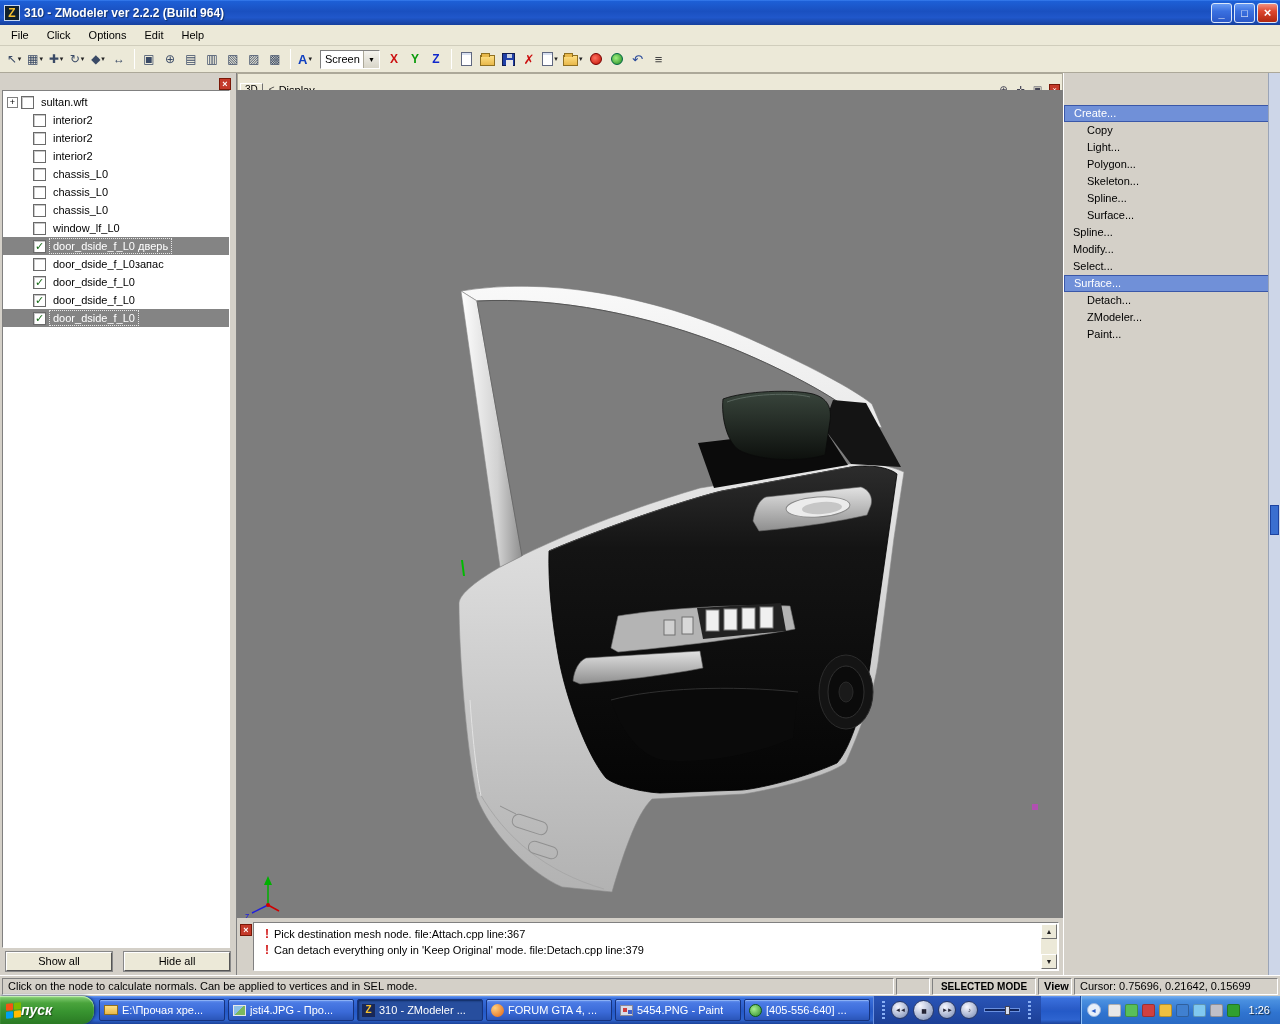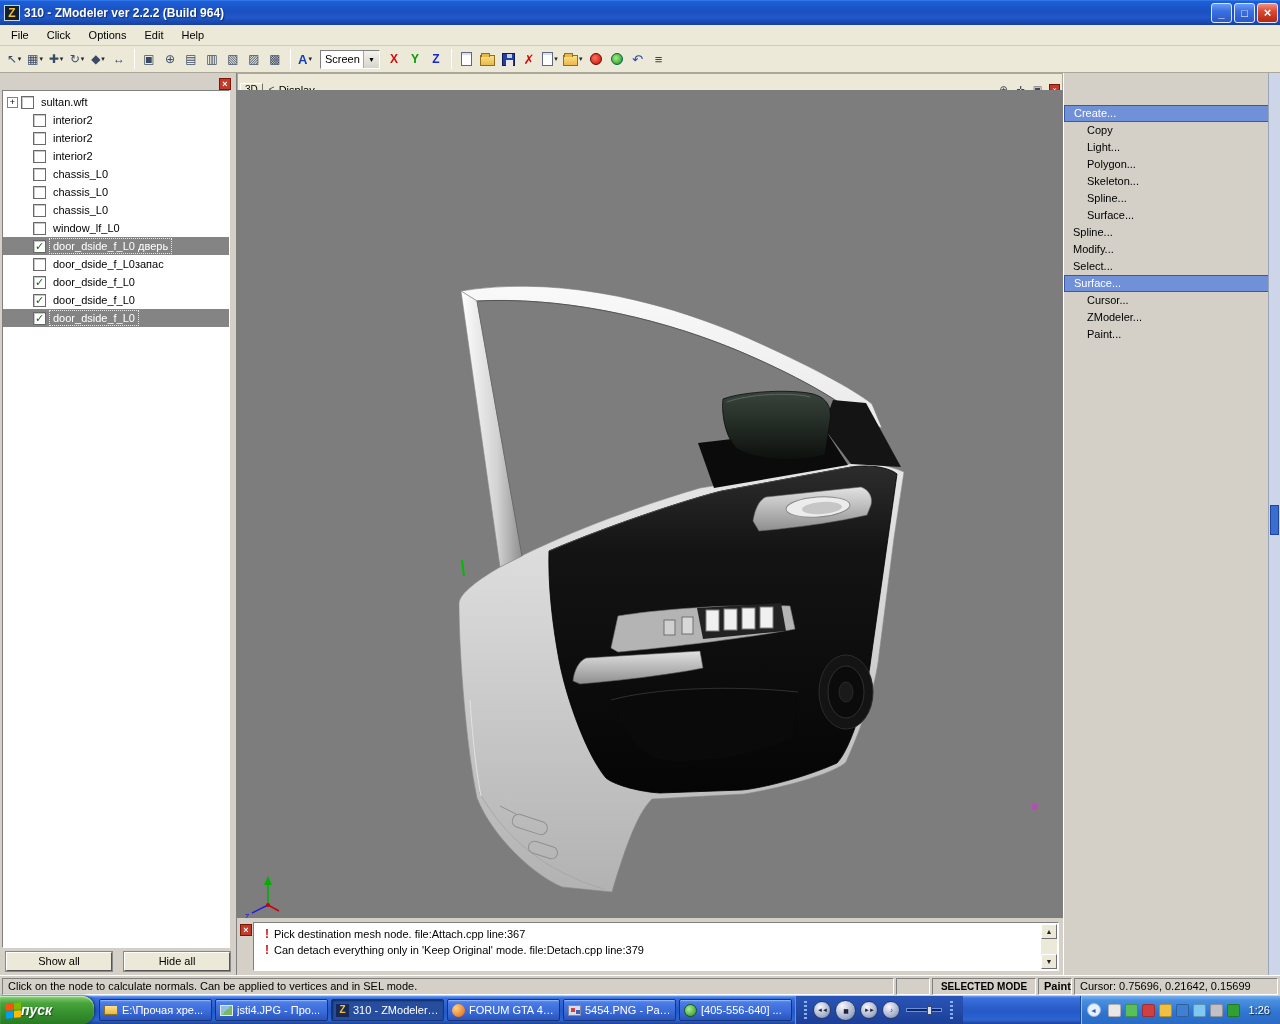--- a/index.html
+++ b/index.html
@@ -139,21 +139,21 @@
     box-shadow:inset 0 1px 1px #c8f0b8, 1px 0 3px #103060; display:flex; align-items:center;
     padding-left:6px; }
   .start-label { color:#fff; font-weight:bold; font-style:italic; font-size:14px; 
     text-shadow:1px 1px 1px #205018; }
   .xp-logo { width:15px; height:15px; display:grid; grid-template-columns:7px 7px; grid-gap:1px;
     transform:skewY(-6deg); }
   .xp-logo i { border-radius:1px; }
   .xp-logo i:nth-child(1){background:#f65314;} .xp-logo i:nth-child(2){background:#7cbb00;}
   .xp-logo i:nth-child(3){background:#00a1f1;} .xp-logo i:nth-child(4){background:#ffbb00;}
   .tasks { display:flex; align-items:center; margin-left:5px; }
-  .task { width:113px; height:22px; margin-right:3px; border-radius:2px; border:1px solid #16337e;
+  .task { width:126px; height:22px; margin-right:3px; border-radius:2px; border:1px solid #16337e;
     background:linear-gradient(180deg,#6a96f0 0%,#4a7ae4 15%,#3a6ad8 60%,#2a55b8 100%);
     box-shadow:inset 0 1px 0 #8ab0f5; color:#fff; display:flex; align-items:center; padding:0 4px;
     white-space:nowrap; overflow:hidden; }
   .task.active { background:#274e9e; box-shadow:inset 1px 1px 2px #102a60; }
   .task-label { overflow:hidden; text-overflow:ellipsis; font-size:11px; }
   .wicon { flex:none; margin-right:4px; }
   .wi-folder { width:14px; height:10px; background:linear-gradient(180deg,#ffe084,#e8b84a); border:1px solid #907020; }
   .wi-image { width:13px; height:11px; background:linear-gradient(135deg,#8ec0e8 50%,#7cb860 50%); border:1px solid #e8e8e8; }
   .wi-zm { width:13px; height:13px; background:#182858; color:#f4c030; font-weight:bold; font-size:10px;
     line-height:12px; text-align:center; }
@@ -484,34 +484,34 @@
     <div class="crow indent"><span>Copy</span><span class="opt"></span></div>
     <div class="crow indent"><span>Light...</span></div>
     <div class="crow indent"><span>Polygon...</span><span class="opt"></span></div>
     <div class="crow indent"><span>Skeleton...</span></div>
     <div class="crow indent"><span>Spline...</span></div>
     <div class="crow indent"><span>Surface...</span><span class="opt"></span></div>
     <div class="crow"><span>Spline...</span></div>
     <div class="crow"><span>Modify...</span></div>
     <div class="crow"><span>Select...</span></div>
     <div class="crow sel"><span>Surface...</span></div>
-    <div class="crow indent"><span>Cursor...</span></div>
+    <div class="crow indent"><span>Detach...</span></div>
     <div class="crow indent"><span>ZModeler...</span></div>
     <div class="crow indent"><span>Paint...</span><span class="opt"></span></div>
   </div>
 
   <div class="right-strip">
     <div class="strip-thumb"></div>
   </div>
 
   <div class="statusbar">
     <div class="sb-panel sb-msg">Click on the node to calculate normals. Can be applied to vertices and in SEL mode.</div>
     <div class="sb-panel sb-gap"></div>
     <div class="sb-panel sb-mode">SELECTED MODE</div>
-    <div class="sb-panel sb-auto">Paint</div>
+    <div class="sb-panel sb-auto">View</div>
     <div class="sb-panel sb-cursor">Cursor: 0.75696, 0.21642, 0.15699</div>
   </div>
 
   <div class="taskbar">
     <div class="start">
       <div class="xp-logo">
           <i></i>
           <i></i>
           <i></i>
           <i></i>

